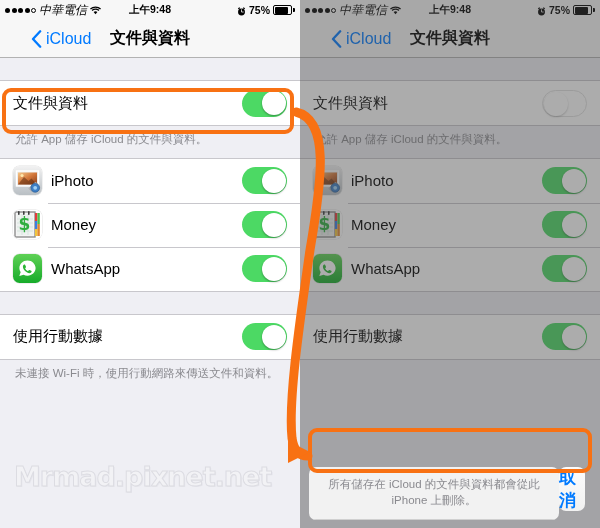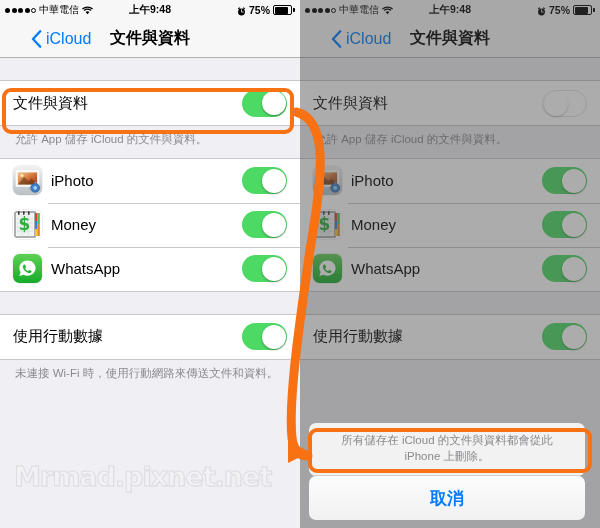--- a/index.html
+++ b/index.html
@@ -23,21 +23,21 @@
     display:flex;align-items:center;
     background:#f7f7f7;
     font-size:10.5px;color:#000;
     padding:0 5px;box-sizing:border-box;
     position:relative;
   }
   .sb-left{display:flex;align-items:center;gap:3px;}
   .dots{display:flex;align-items:center;gap:1.5px;}
   .dot{width:5px;height:5px;border-radius:50%;background:#000;}
   .dot.hollow{background:transparent;border:1px solid #000;width:3px;height:3px;}
-  .carrier{font-size:10px;letter-spacing:0px;}
+  .carrier{font-size:12px;letter-spacing:0px;font-style:italic;}
   .wifi{display:inline-block;width:11px;height:9px;position:relative;}
   .wifi svg{display:block;}
   .sb-center{position:absolute;left:0;right:0;text-align:center;font-size:10.5px;font-weight:bold;pointer-events:none;}
   .sb-right{margin-left:auto;display:flex;align-items:center;gap:3px;}
   .alarm{display:inline-block;width:9px;height:9px;}
   .pct{font-size:10.5px;font-weight:bold;text-align:right;}
   .battery{display:inline-block;width:22px;height:10px;position:relative;}
   .battery .shell{position:absolute;left:0;top:0;width:19px;height:10px;border:1px solid #000;border-radius:2px;box-sizing:border-box;}
   .battery .fill{position:absolute;left:1.5px;top:1.5px;width:13px;height:7px;background:#000;border-radius:1px;}
   .battery .nub{position:absolute;left:20px;top:3px;width:2px;height:4px;background:#000;border-radius:0 1px 1px 0;}
@@ -96,21 +96,21 @@
     -webkit-text-stroke:1px #dcdce2;
     text-shadow:1px 1px 0 #e6e6ec;
   }
 
   
   .dim{position:absolute;inset:0;background:rgba(70,70,70,.45);pointer-events:none;}
 
   
   .sheet{
     position:absolute;left:9px;right:15px;bottom:8px;
-    display:flex;flex-direction:column;
+    display:flex;flex-direction:row;
   }
   .sheet-block{
     background:#f2f2f2;border-radius:7px;overflow:hidden;
   }
   .sheet-msg{
     padding:9px 14px 10px 14px;text-align:center;
     font-size:11.5px;color:#8a8a8f;line-height:1.45;
     border-bottom:1px solid #d0d0d0;
   }
   .sheet-btn{

